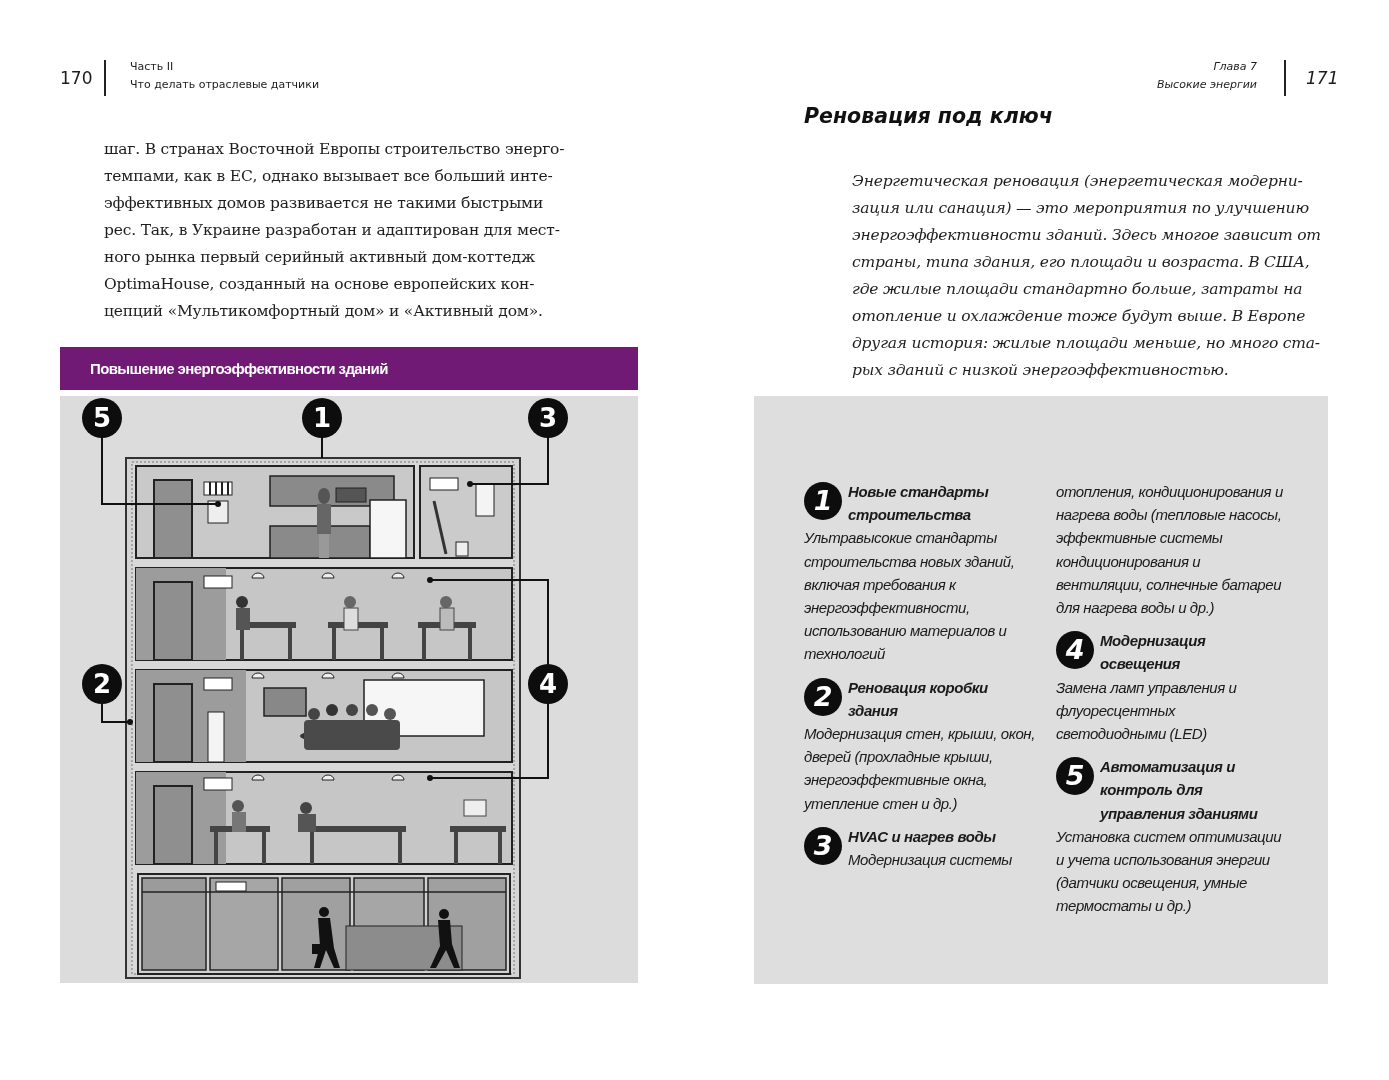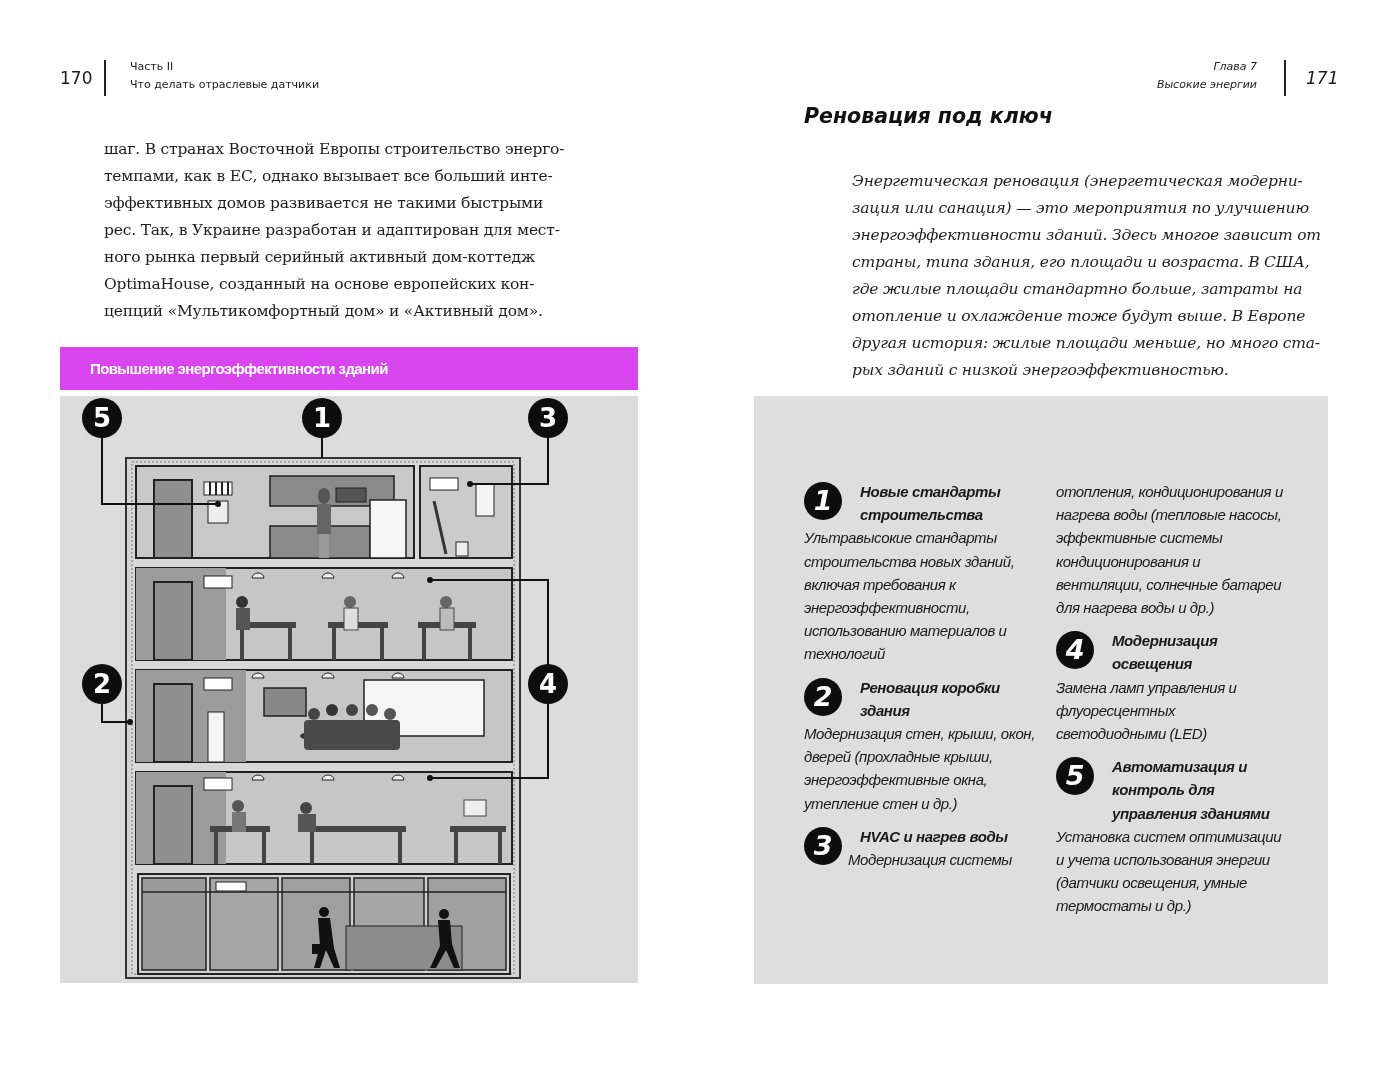--- a/index.html
+++ b/index.html
@@ -29,40 +29,40 @@
   }
   .left-body { left: 104px; top: 136px; width: 478px; }
   .right-body { left: 110px; top: 168px; width: 476px; margin-left: 48px; }
   .section-title {
     position: absolute; left: 110px; top: 104px; font-family: "DejaVu Sans", sans-serif;
     font-weight: bold; font-size: 20.5px; color: #111;
   }
 
   
   .fig-header {
-    position: absolute; left: 60px; top: 347px; width: 578px; height: 43px; background: #d946ef;
+    position: absolute; left: 60px; top: 347px; width: 578px; height: 43px; background: #701a75;
     color: #fff; font-family: "Liberation Sans", sans-serif; font-size: 15px; font-weight: bold;
     line-height: 43px; padding-left: 30px; box-sizing: border-box; letter-spacing: -0.6px;
   }
   .fig-body { position: absolute; left: 60px; top: 396px; width: 578px; height: 587px; background: #dcdcdc; }
   .fig-body svg { display: block; }
 
   
   .legend-panel { position: absolute; left: 60px; top: 396px; width: 574px; height: 588px; background: #dedede; }
   .legend-col { position: absolute; top: 84px; width: 232px; font-family: "Liberation Sans", sans-serif; font-size: 15px; line-height: 23.2px; color: #1a1a1a; letter-spacing: -0.4px; }
   .col-a { left: 50px; }
   .col-b { left: 302px; }
   .item { position: relative; margin-bottom: 10px; }
   .item-head { display: flex; align-items: flex-start; }
   .num-badge {
     flex: 0 0 auto; width: 38px; height: 38px; border-radius: 50%; background: #0d0d0d; color: #fff;
     font-family: "DejaVu Sans", sans-serif; font-weight: bold; font-size: 27px; line-height: 38px; text-align: center;
     margin-right: 6px; margin-top: 2px;
   }
-  .item-title { font-weight: bold; font-size: 15px; line-height: 23.2px; margin-left: 12px; }
+  .item-title { font-weight: bold; font-size: 15px; line-height: 23.2px; }
   .item-text { }
 </style>
 </head>
 <body>
 
 <div class="page page-left">
   <div class="pgnum left-pgnum">170</div>
   <div class="rh-divider left-div"></div>
   <div class="runhead left-rh">
     <div>Часть II</div>

